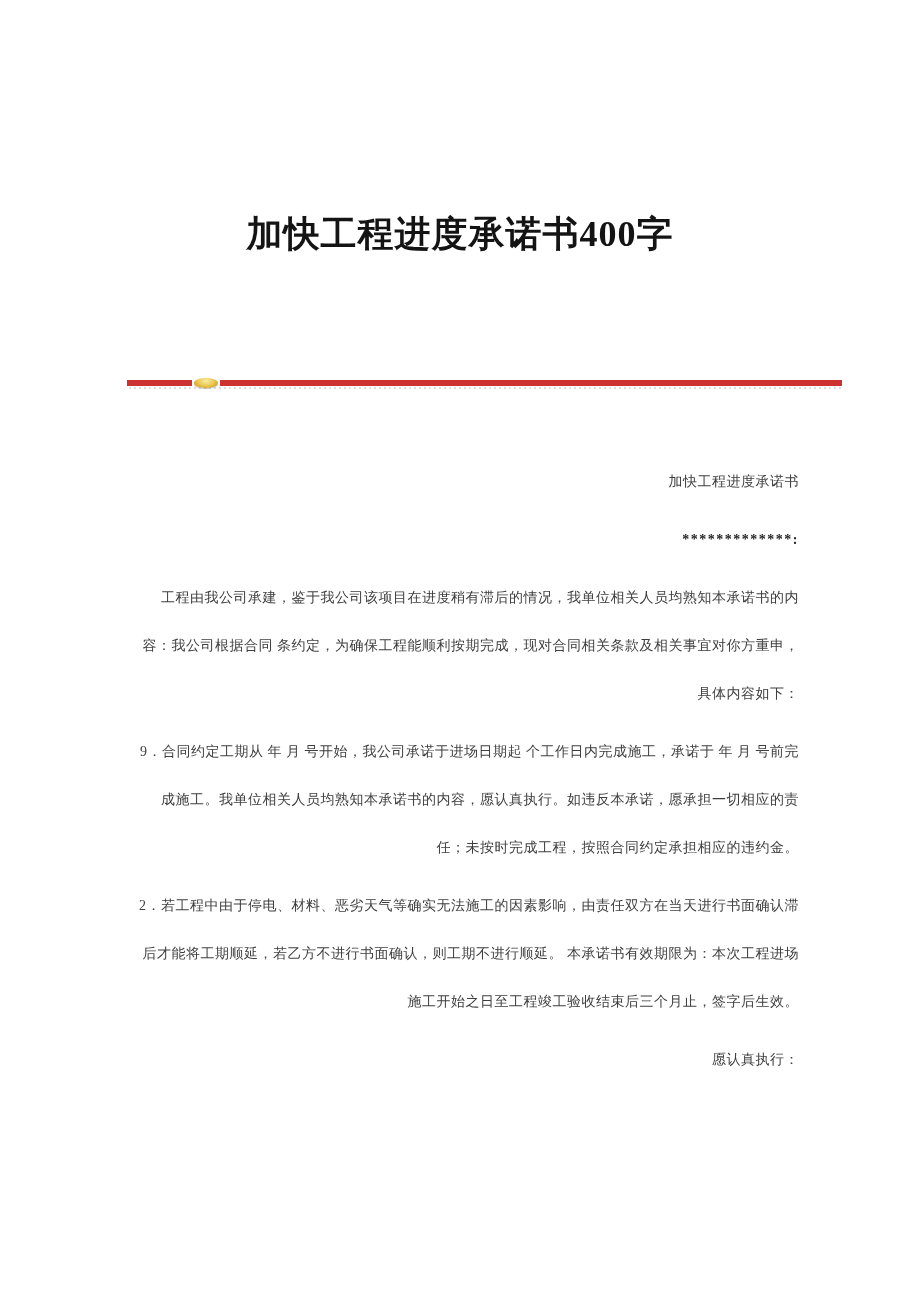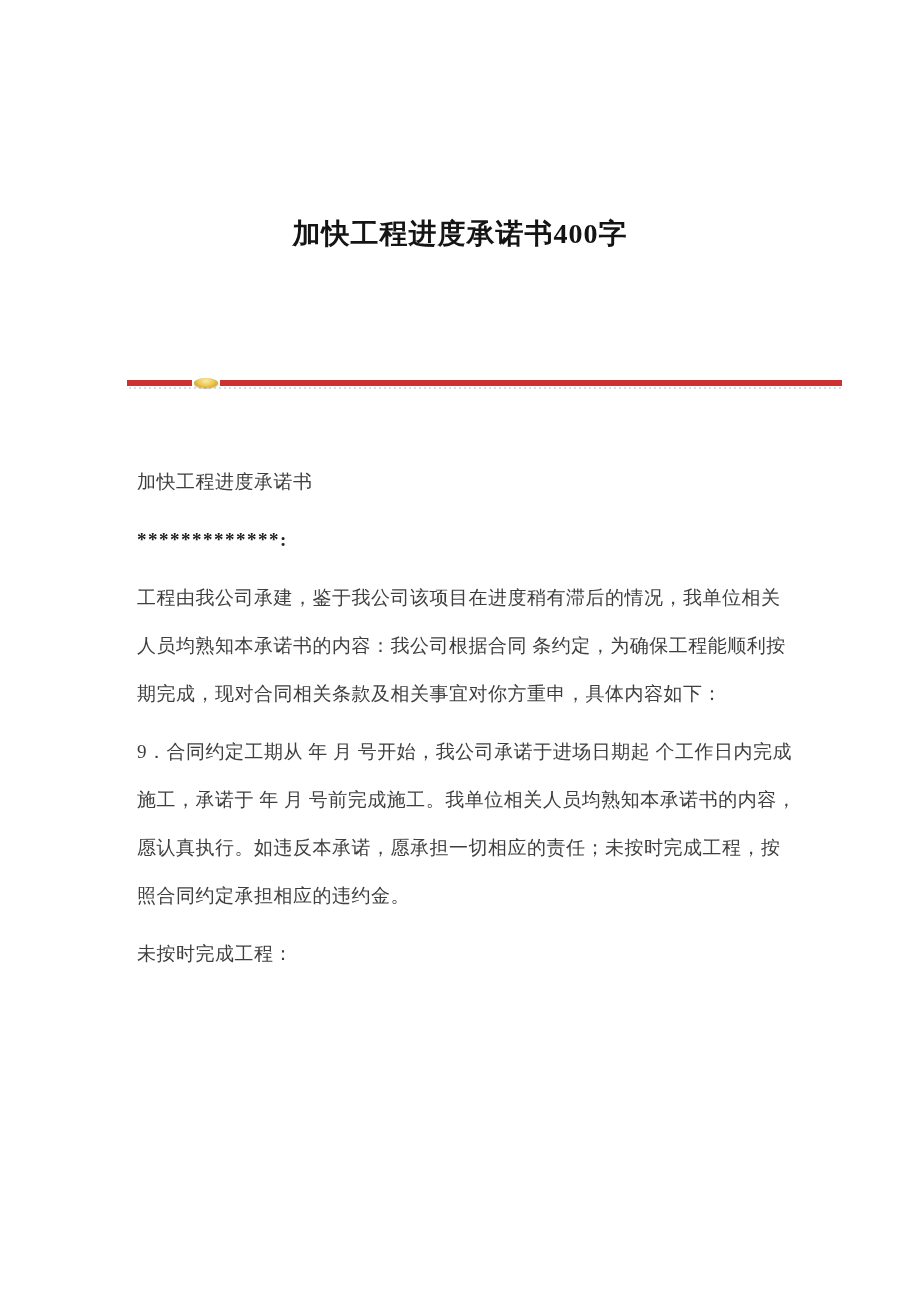--- a/index.html
+++ b/index.html
@@ -5,55 +5,56 @@
   html, body { margin: 0; padding: 0; }
   body {
     width: 920px; height: 1302px;
     background: #ffffff;
     position: relative; overflow: hidden;
     font-family: "Liberation Serif", "DejaVu Serif", serif;
   }
   .doc-title {
     position: absolute; top: 206px; left: 0; width: 920px;
     margin: 0; text-align: center;
-    font-size: 28px; line-height: 56px; font-weight: bold;
+    font-size: 36px; line-height: 56px; font-weight: bold;
     color: #141414; letter-spacing: 1px;
   }
   .divider { position: absolute; top: 380px; left: 127px; width: 715px; height: 6px; }
   .divider .seg { position: absolute; top: 0; height: 6px; background: #cd3232; }
   .seg-left  { left: 0; width: 65px; }
   .seg-right { left: 93px; width: 622px; }
   .divider::after {
     content: ""; position: absolute; left: 2px; right: 0; top: 7px; height: 2px;
     background: repeating-linear-gradient(90deg, rgba(120,130,170,.28) 0 2px, transparent 2px 5px);
   }
   .ornament {
     position: absolute; left: 67px; top: -2px; width: 24px; height: 10px;
     border-radius: 50%;
     background: radial-gradient(ellipse at 50% 30%, #f9eca8 0%, #eccb56 45%, #d9a62e 75%, #c6951f 100%);
     box-shadow: 0 1px 1px rgba(150,140,90,.55);
   }
   .doc-body {
     position: absolute; top: 458px; left: 137px; width: 662px;
-    font-size: 19px; line-height: 48px; letter-spacing: .5px;
-    color: #3e3e3e; text-align: left;
+    font-size: 14px; line-height: 48px; letter-spacing: .5px;
+    color: #3e3e3e; text-align: right;
   }
   .doc-body p { margin: 0 0 10px 0; }
   p.asterisks { font-weight: bold; color: #1f1f1f; letter-spacing: 1.5px; }
 </style>
 </head>
 <body>
 
 <h1 class="doc-title">加快工程进度承诺书400字</h1>
 
 <div class="divider">
   <div class="seg seg-left" style="background: rgb(205, 50, 50);"></div>
   <div class="seg seg-right" style="background: rgb(205, 50, 50);"></div>
   <div class="ornament"></div>
 </div>
 
 <div class="doc-body">
   <p>加快工程进度承诺书</p>
   <p class="asterisks">*************:</p>
   <p>工程由我公司承建，鉴于我公司该项目在进度稍有滞后的情况，我单位相关人员均熟知本承诺书的内容：我公司根据合同 条约定，为确保工程能顺利按期完成，现对合同相关条款及相关事宜对你方重申，具体内容如下：</p>
   <p>9．合同约定工期从 年 月 号开始，我公司承诺于进场日期起 个工作日内完成施工，承诺于 年 月 号前完成施工。我单位相关人员均熟知本承诺书的内容，愿认真执行。如违反本承诺，愿承担一切相应的责任；未按时完成工程，按照合同约定承担相应的违约金。</p>
-  <p>未按时完成工程：</p>
+  <p>2．若工程中由于停电、材料、恶劣天气等确实无法施工的因素影响，由责任双方在当天进行书面确认滞后才能将工期顺延，若乙方不进行书面确认，则工期不进行顺延。 本承诺书有效期限为：本次工程进场施工开始之日至工程竣工验收结束后三个月止，签字后生效。</p>
+  <p>愿认真执行：</p>
 </div>
 
 </body></html>

